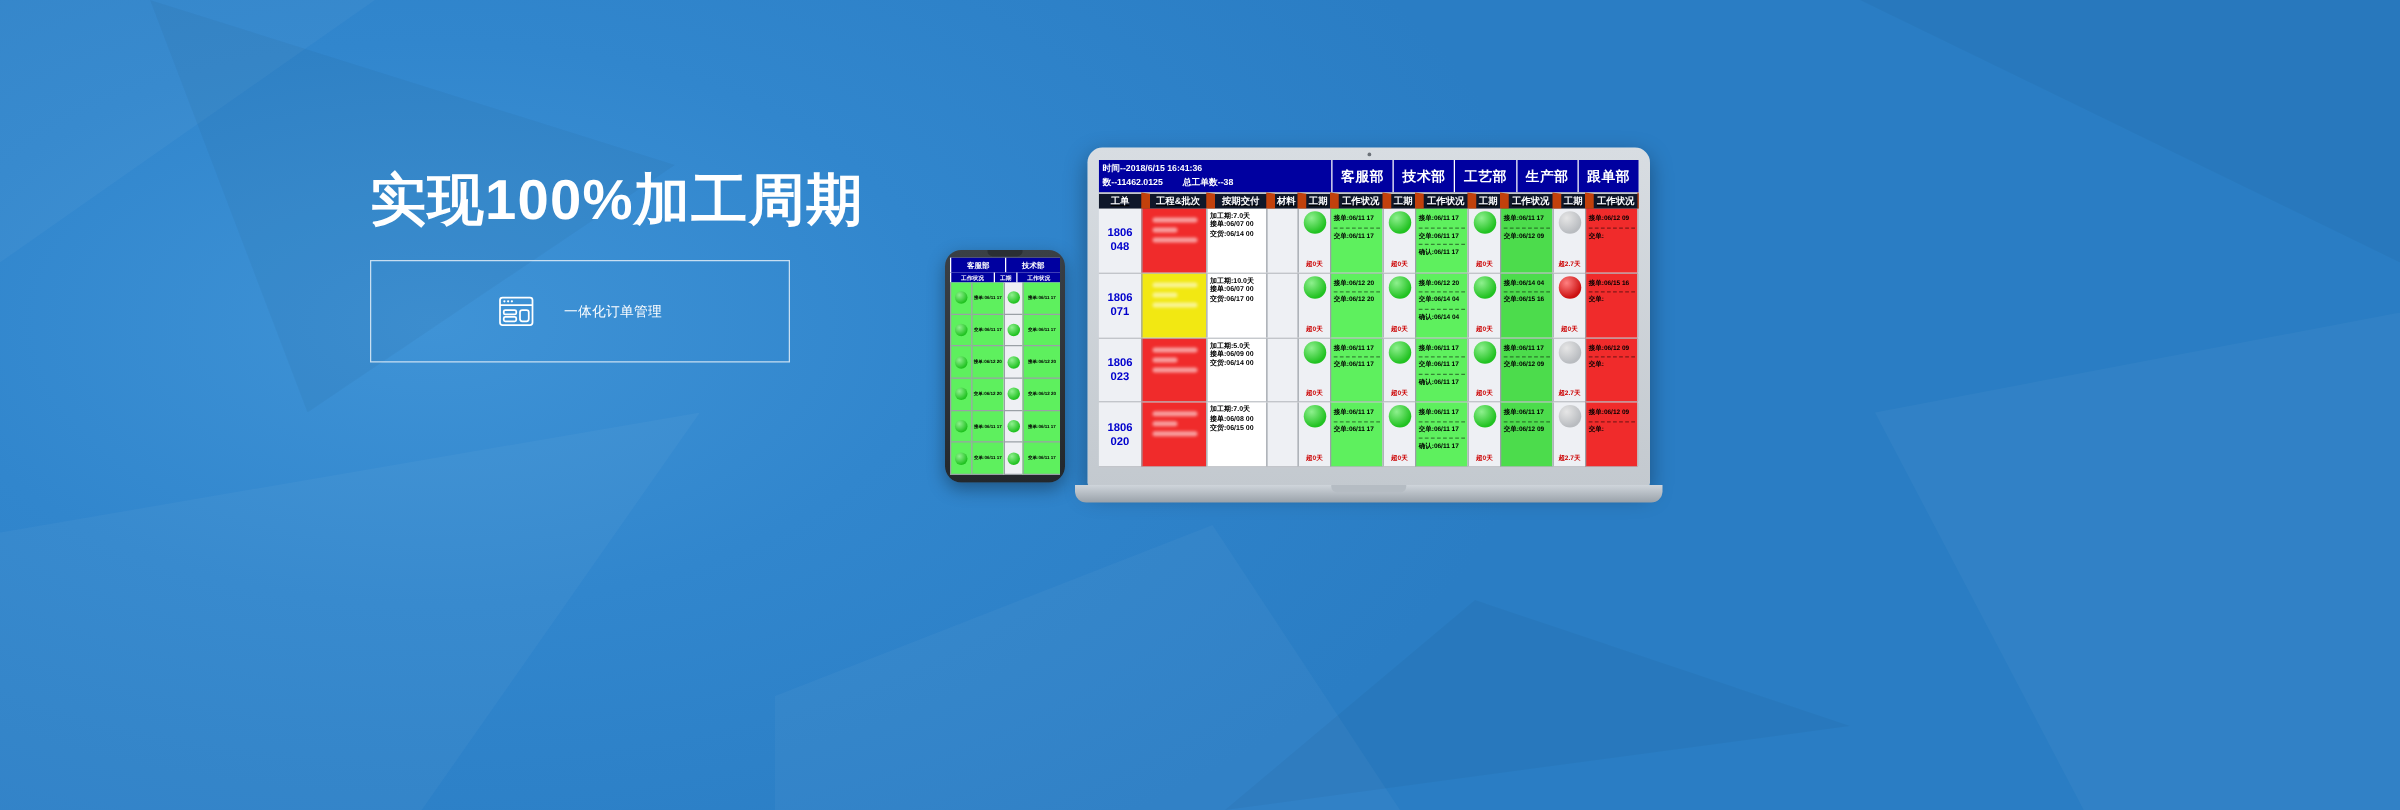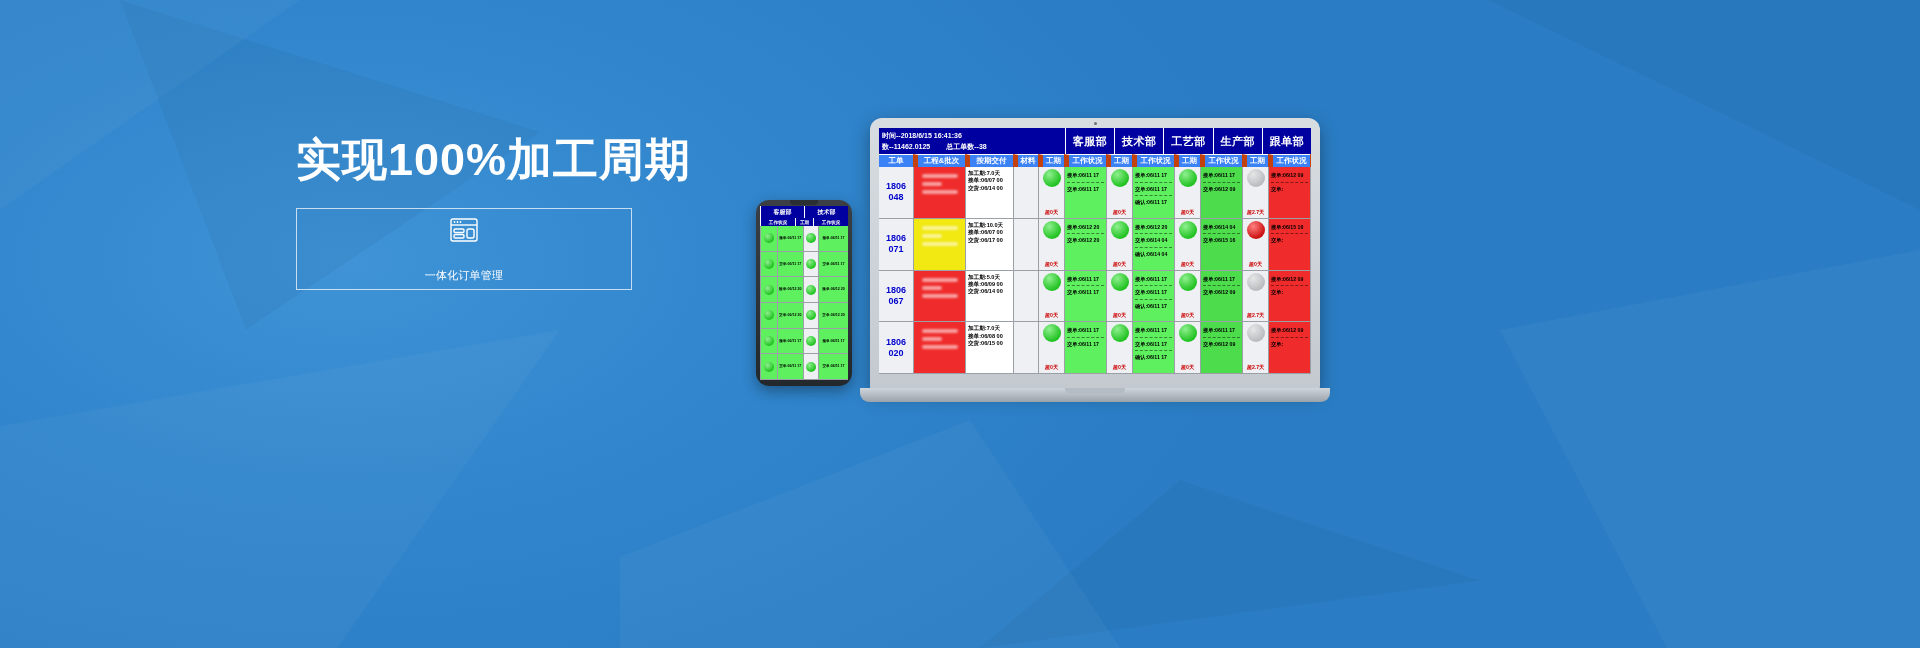--- a/index.html
+++ b/index.html
@@ -33,21 +33,21 @@
   #features {
     margin-top: 22px;
     display: flex;
     border: 1px solid rgba(255,255,255,0.72);
     width: 336px;
     height: 82px;
   }
   .feature {
     flex: 1 1 0;
     display: flex;
-    flex-direction: column;
+    flex-direction: row;
     align-items: center;
     justify-content: center;
     gap: 23px;
     border-right: 1px solid rgba(255,255,255,0.72);
   }
   .feature:last-child { border-right: none; }
   .feature .ficon { height: 30px; display: flex; align-items: center; justify-content: center; }
   .feature .flabel {
     color: #ffffff;
     font-size: 11px;
@@ -109,25 +109,25 @@
     display: flex; flex-direction: column; justify-content: center;
   }
   .meta-line { font-size: 7px; font-weight: bold; white-space: nowrap; }
   .meta-line .spaced { margin-left: 14px; }
   .dept {
     flex: 1 1 0; color: #ffffff; font-size: 11px; font-weight: bold;
     display: flex; align-items: center; justify-content: center;
     border-left: 1px solid #ffffff;
     letter-spacing: 0.5px;
   }
-  .dash-cols { display: flex; background: #3b82f6; height: 13px; flex: 0 0 13px; }
+  .dash-cols { display: flex; background: #0f172a; height: 13px; flex: 0 0 13px; text-decoration: underline; }
   .col-h {
     color: #ffffff; font-size: 7.5px; font-weight: bold;
     display: flex; align-items: center; justify-content: center;
-    border-left: 5px solid #c2410c; border-top: 1px solid #ffffff;
+    border-left: 7px solid #c2410c; border-top: 1px solid #ffffff;
     white-space: nowrap;
   }
   .dash-body { flex: 1 1 auto; display: flex; flex-direction: column; }
   .drow { flex: 1 1 0; display: flex; border-bottom: 1px solid #9aa0a6; }
   .cell { border-left: 1px solid #9aa0a6; position: relative; overflow: hidden; }
   .cell:first-child { border-left: none; }
 
   .c-order {
     width: 34px; flex: 0 0 34px; background: #eef0f4; color: #0000cc;
     font-size: 9px; font-weight: bold; display: flex; flex-direction: column;
@@ -434,21 +434,21 @@
                 <div class="cell c-stat" style="background: rgb(240, 43, 43);">
                   <div>接单:06/15 16</div>
                   <div class="divider"></div>
                   <div>交单:</div>
                 </div>
                 <div class="cell c-dur"></div>
               </div>
               <div class="drow">
                 <div class="cell c-order">
                   <span>1806</span>
-                  <span>067</span>
+                  <span>023</span>
                 </div>
                 <div class="cell c-proj" style="background: rgb(240, 43, 43);">
                   <div class="blurline" style="width: 70%; margin-top: 7px;"></div>
                   <div class="blurline" style="width: 40%; margin-top: 4px;"></div>
                   <div class="blurline" style="width: 70%; margin-top: 4px;"></div>
                 </div>
                 <div class="cell c-cycle">
                   <div>加工期:5.0天</div>
                   <div>接单:06/09 00</div>
                   <div>交货:06/14 00</div>

